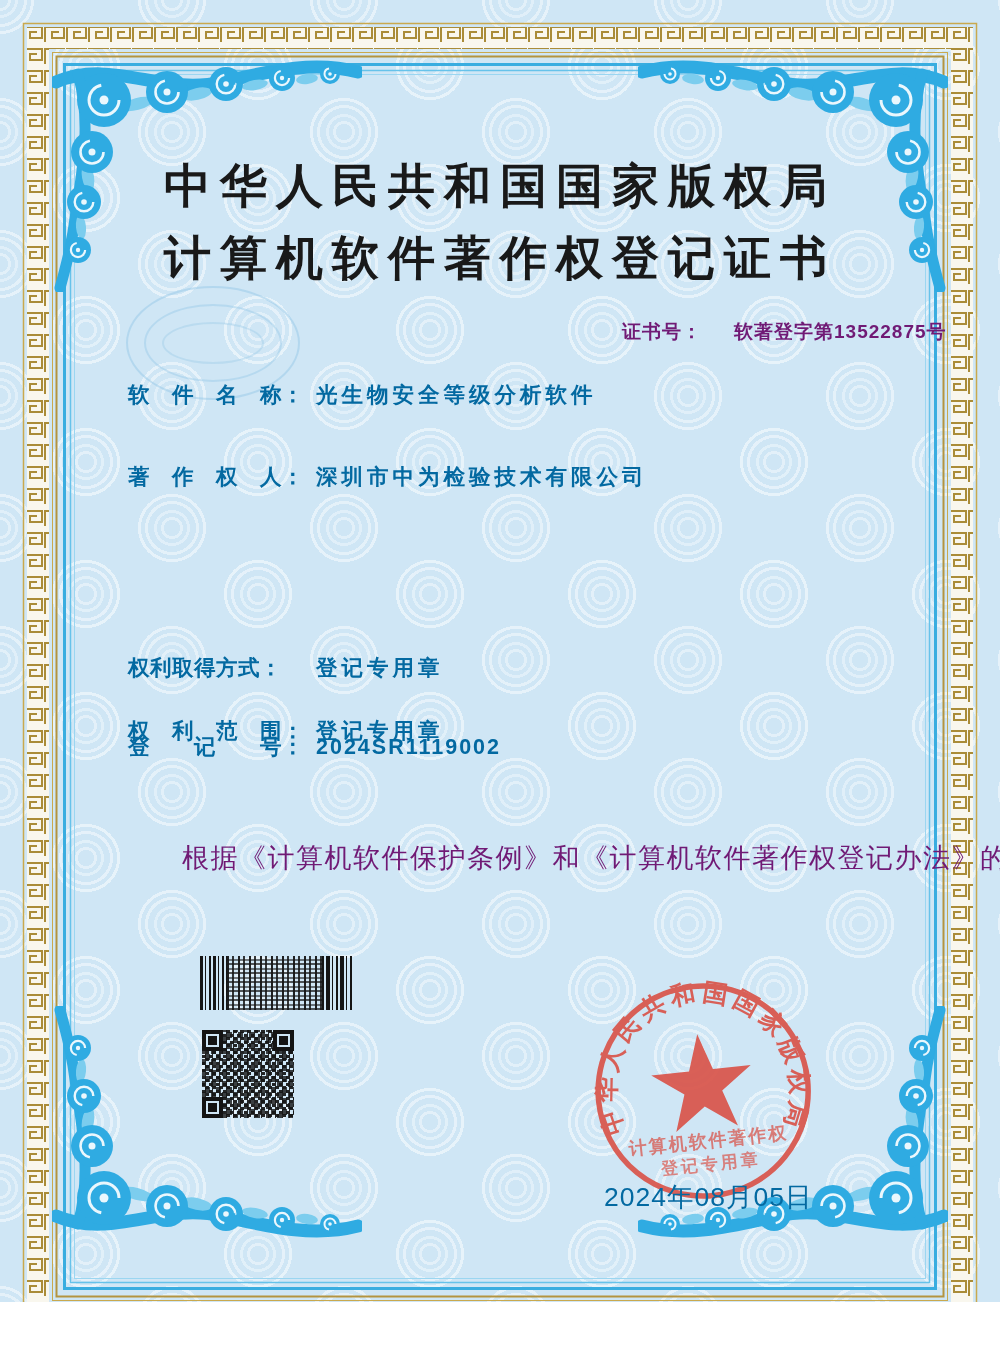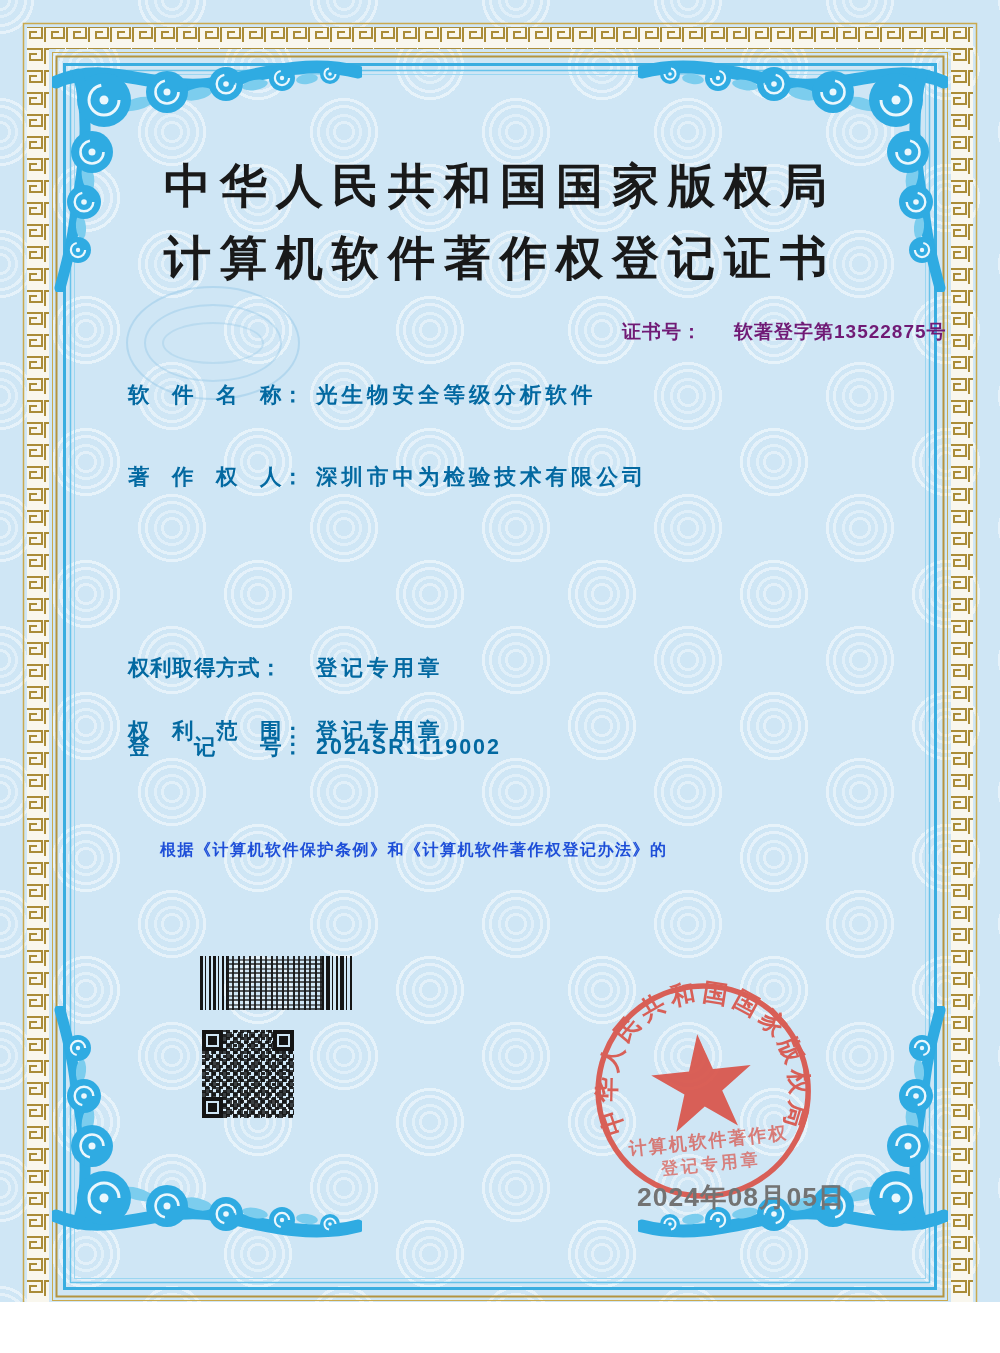--- a/index.html
+++ b/index.html
@@ -62,21 +62,21 @@
   }
 
   .row{position:absolute;left:128px;font-size:21.5px;font-weight:700;white-space:nowrap;color:#0369a1;}
   .row .lab{display:inline-block;width:182px;letter-spacing:.5px;}
   .row .val{letter-spacing:4px;}
   .row .val-en{letter-spacing:2px;}
   .row.cont{padding-left:182px;}
 
   .para{
     position:absolute;left:128px;width:768px;
-    font-size:16px;font-weight:700;letter-spacing:1.5px;color:#1d4ed8;
+    font-size:27px;font-weight:400;letter-spacing:1.5px;color:#701a75;
     white-space:nowrap;
   }
   .para.ind{text-indent:2em;}
 
   
   .barcode{position:absolute;left:200px;top:956px;width:152px;height:54px;display:flex;}
   .bc-left{width:27px;background:repeating-linear-gradient(90deg,#151515 0 3px,transparent 3px 5px,#151515 5px 6px,transparent 6px 9px,#151515 9px 11px,transparent 11px 13px);}
   .bc-mid{flex:1;background:
     repeating-linear-gradient(90deg, rgba(21,21,21,.95) 0 2px, transparent 2px 5px, rgba(21,21,21,.85) 5px 7px, transparent 7px 11px),
     repeating-linear-gradient(0deg, rgba(21,21,21,.7) 0 2px, transparent 2px 4px, rgba(21,21,21,.55) 4px 6px, transparent 6px 9px);}
@@ -92,22 +92,22 @@
   }
   .finder{position:absolute;width:21px;height:21px;border:4px solid #141414;background:#cfe6f5;box-sizing:border-box;}
   .finder::after{content:"";position:absolute;inset:2px;background:#141414;}
   .finder.tl{left:0;top:0;}
   .finder.tr{right:0;top:0;}
   .finder.bl{left:0;bottom:0;}
 
   
   .seal{position:absolute;left:563px;top:958px;width:282px;height:282px;transform:rotate(-6deg);opacity:.92;}
   .date{
-    position:absolute;left:637px;top:1179px;
-    font-size:26.5px;font-weight:700;letter-spacing:1px;color:#737373;white-space:nowrap;
+    position:absolute;left:604px;top:1179px;
+    font-size:26.5px;font-weight:400;letter-spacing:1px;color:#0369a1;white-space:nowrap;
   }
 </style>
 </head>
 <body>
 
 <div class="page">
 
   <svg class="frame-svg" width="1000" height="1353" aria-hidden="true">
     <defs>
       <pattern id="gk" width="22" height="22" patternUnits="userSpaceOnUse">

